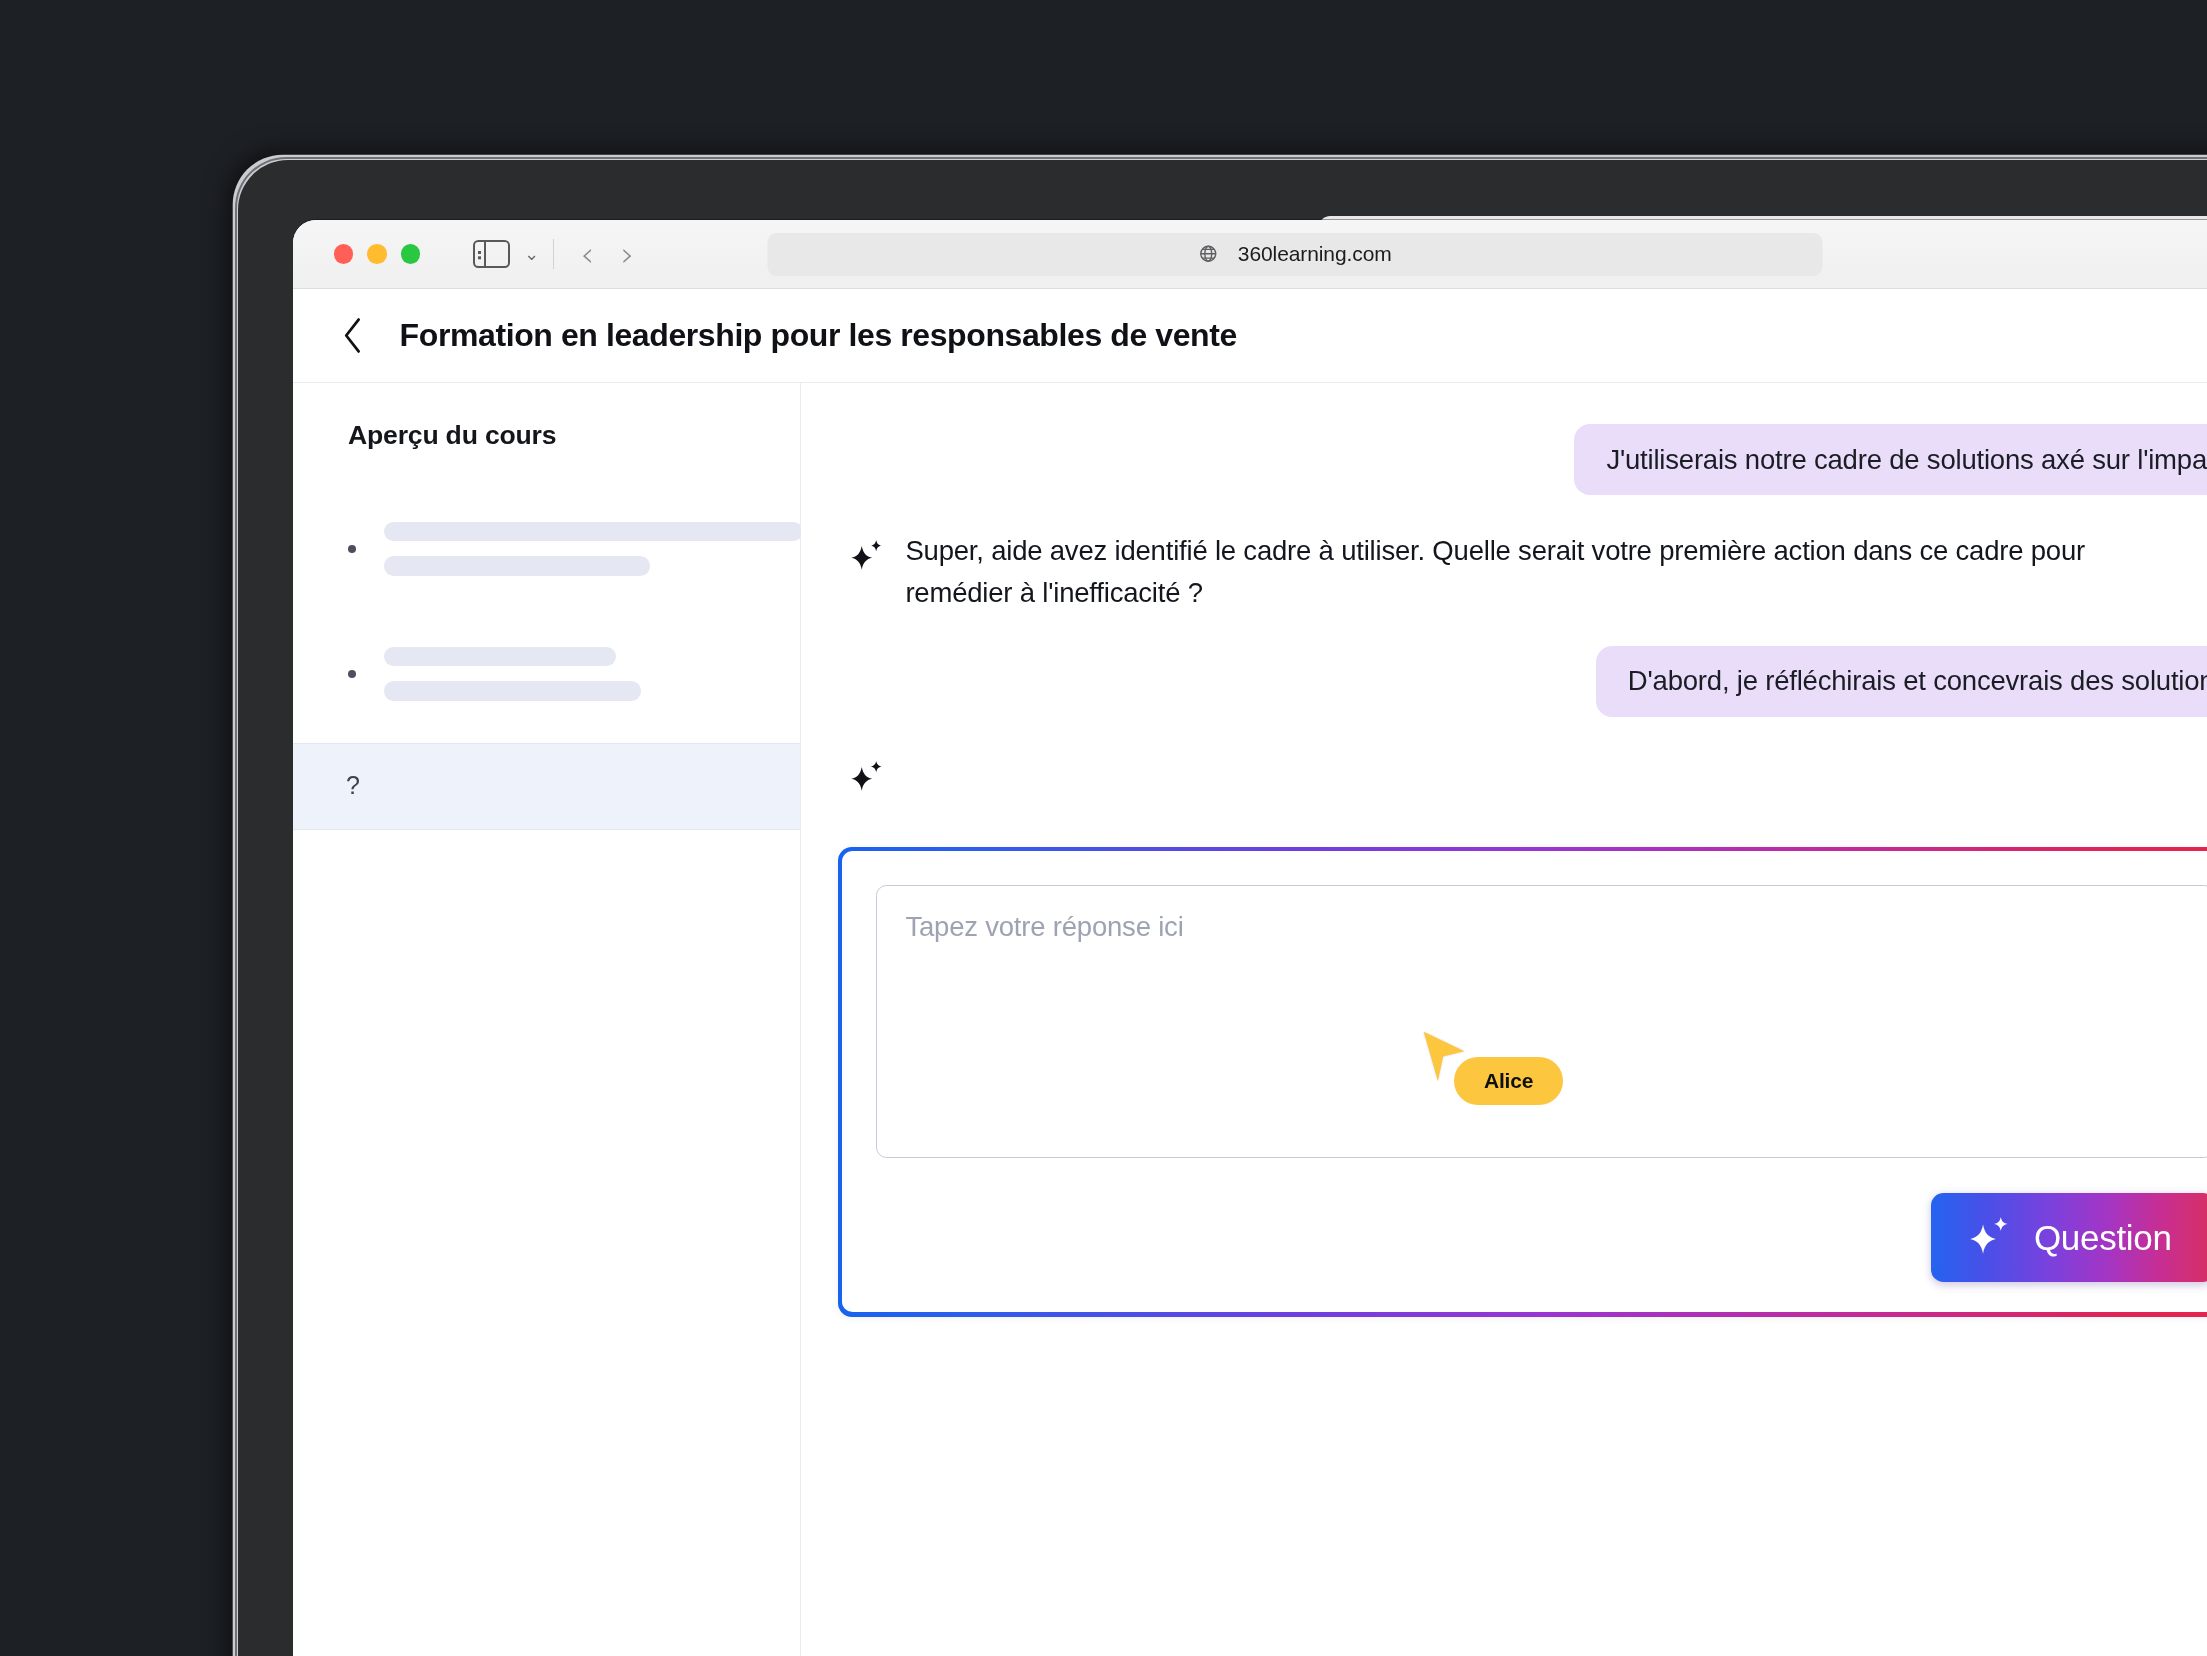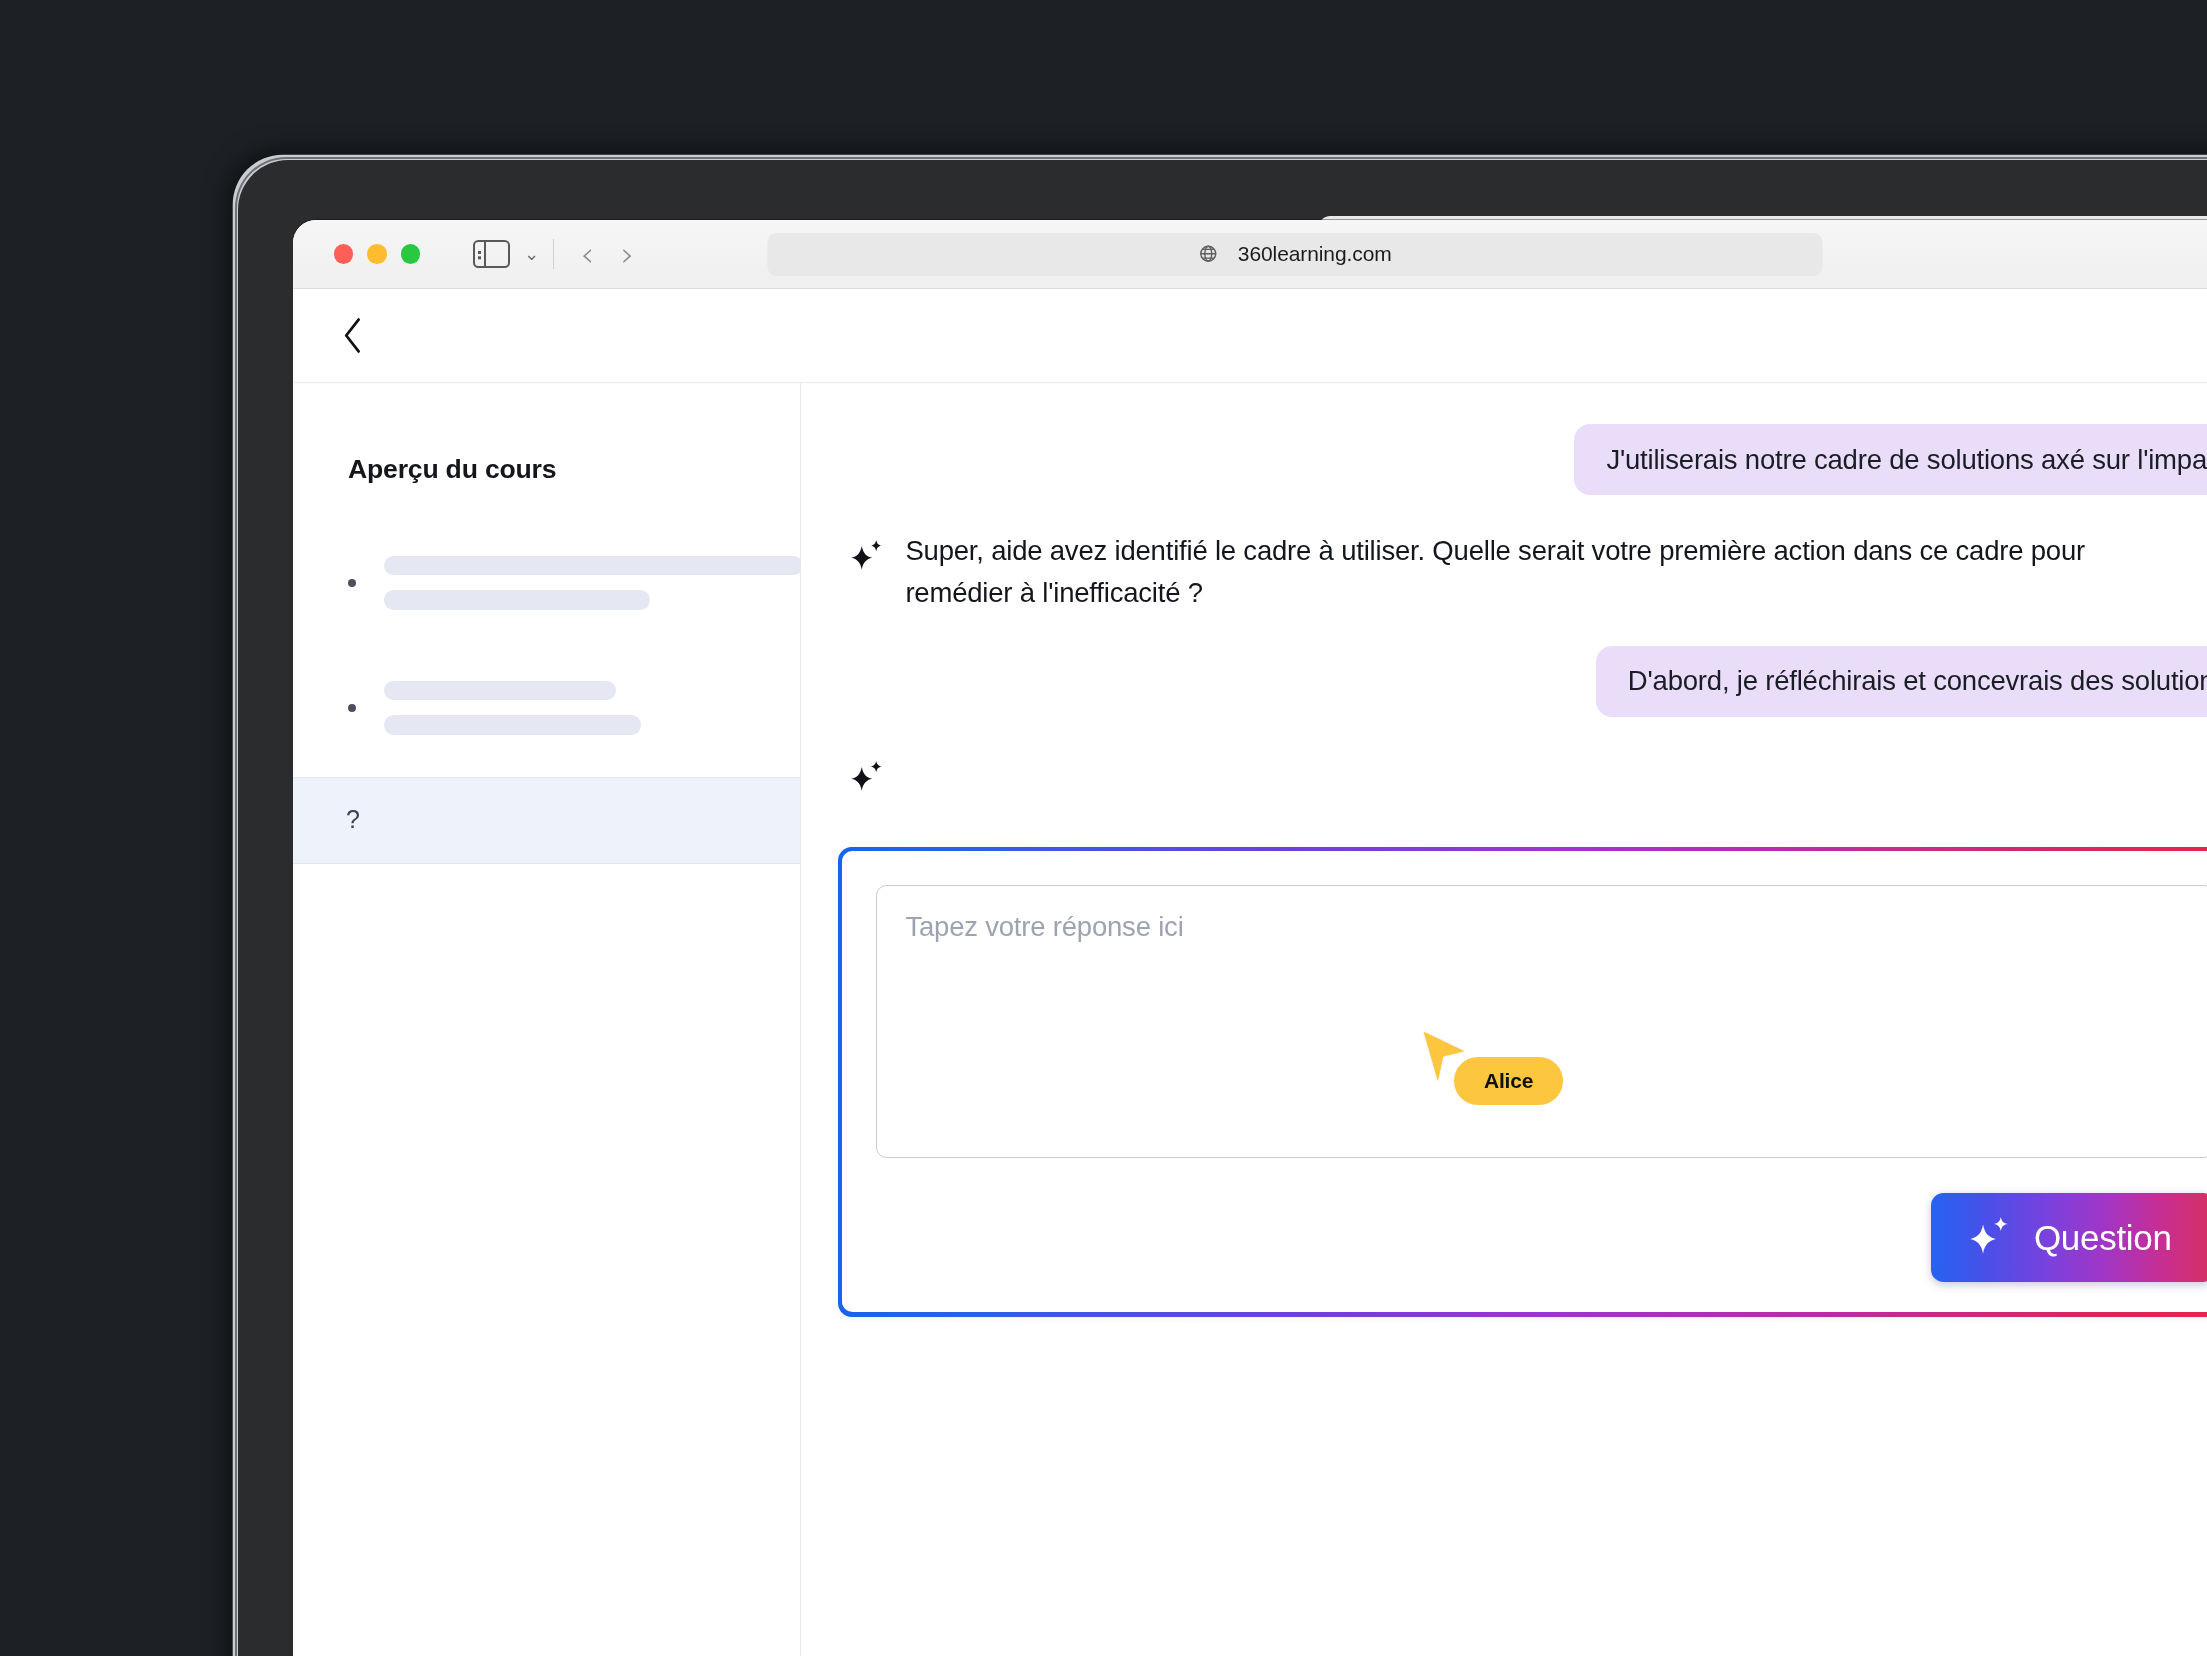--- a/index.html
+++ b/index.html
@@ -182,21 +182,20 @@
     background: #ffffff;
     border-right: 0.9px solid #e9ebf2;
     padding-top: 37px;
   }
   #sidebar-heading {
     font-size: 26.6px;
     font-weight: 600;
     color: #14161c;
     padding: 0 0 0 55px;
     letter-spacing: -0.2px;
-    margin-top: 34px;
   }
   #skeleton-list { margin-top: 51px; }
   .skeleton-item {
     display: flex;
     align-items: center;
     padding: 19.5px 0 19.5px 55px;
   }
   .skel-bullet {
     width: 8px; height: 8px;
     border-radius: 50%;
@@ -402,20 +401,21 @@
         <span id="url-text">360learning.com</span>
       </div>
     </div>
 
     <div id="app-header">
       <div id="header-back-icon">
         <svg width="26.6" height="41" viewBox="0 0 30 46" fill="none" stroke="#111217" stroke-width="3.1" stroke-linecap="round" stroke-linejoin="round">
           <polyline points="21,5 7,23 21,41"></polyline>
         </svg>
       </div>
+      <div id="page-title">Formation en leadership pour les responsables de vente</div>
     </div>
 
     <div id="app-body">
 
       <div id="sidebar">
 
         <div id="sidebar-heading">Aperçu du cours</div>
 
         <div id="skeleton-list">
 

